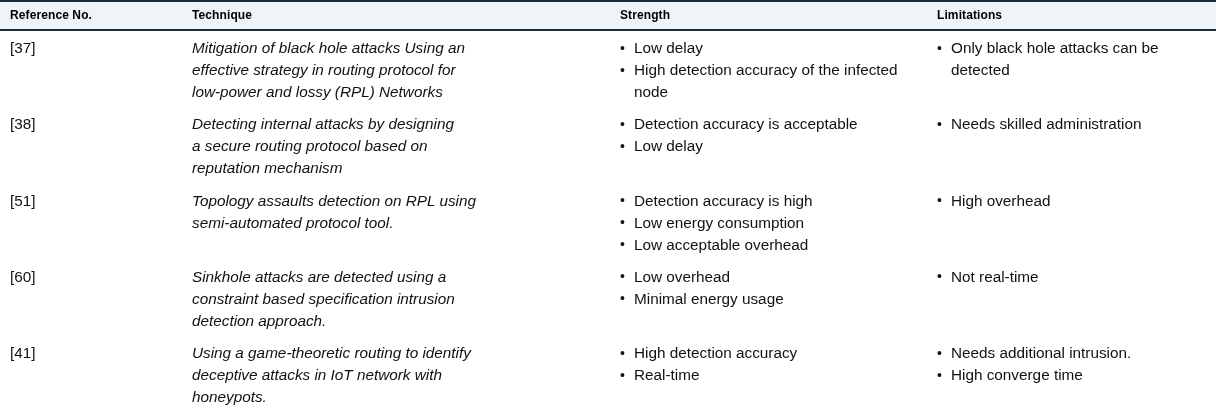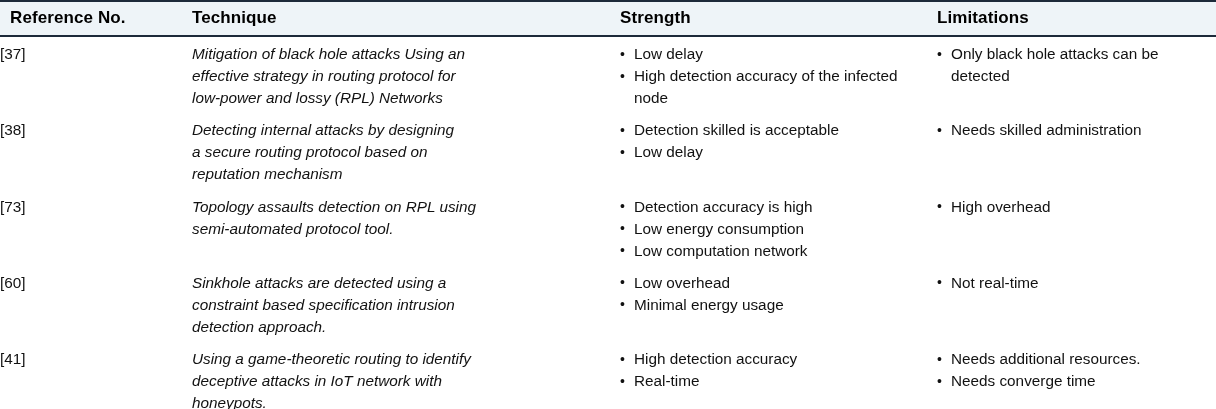--- a/index.html
+++ b/index.html
@@ -30,21 +30,21 @@
   }
 
   
   thead tr.header-row {
     background: #eef4f8;
   }
   thead th {
     text-align: left;
     vertical-align: middle;
     font-weight: bold;
-    font-size: 17px;
+    font-size: 12px;
     color: #000000;
     padding: 6px 6px 7px 0;
     border-top: 2px solid #1d2a3a;
     border-bottom: 2px solid #1d2a3a;
     background: #eef4f8;
     letter-spacing: 0.1px;
   }
 
   
   col.c-ref   { width: 192px; }
@@ -62,21 +62,21 @@
     vertical-align: top;
     font-size: 15.3px;
     line-height: 22.1px;
     color: #111111;
     padding: 4px 8px 6px 0;
     background: #ffffff;
     border: none;
   }
   tbody tr:first-child td { padding-top: 6px; }
 
-  td.td-ref  { white-space: nowrap; margin-top: 48px; }
+  td.td-ref  { padding-left: 10px; white-space: nowrap; margin-top: 48px; }
   td.td-tech { padding-left: 0px; padding-right: 22px; }
   td.td-str  { padding-left: 0px; padding-right: 18px; }
   td.td-lim  { padding-left: 0px; padding-right: 24px; }
 
   tbody tr.last-body-row td {
     border-bottom: 2px solid #1d2a3a;
     padding-bottom: 12px;
   }
 
   .tech-line { display: block; font-style: italic; }
@@ -145,41 +145,41 @@
         </tr>
         <tr>
           <td class="td-ref">[38]</td>
           <td class="td-tech">
             <span class="tech-line">Detecting internal attacks by designing</span>
             <span class="tech-line">a secure routing protocol based on</span>
             <span class="tech-line">reputation mechanism</span>
           </td>
           <td class="td-str">
             <ul class="bullet-list">
-              <li>Detection skilled is acceptable</li>
+              <li>Detection accuracy is acceptable</li>
               <li>Low delay</li>
             </ul>
           </td>
           <td class="td-lim">
             <ul class="bullet-list">
               <li>Needs skilled administration</li>
             </ul>
           </td>
         </tr>
         <tr>
-          <td class="td-ref">[73]</td>
+          <td class="td-ref">[51]</td>
           <td class="td-tech">
             <span class="tech-line">Topology assaults detection on RPL using</span>
             <span class="tech-line">semi-automated protocol tool.</span>
           </td>
           <td class="td-str">
             <ul class="bullet-list">
               <li>Detection accuracy is high</li>
               <li>Low energy consumption</li>
-              <li>Low computation network</li>
+              <li>Low acceptable overhead</li>
             </ul>
           </td>
           <td class="td-lim">
             <ul class="bullet-list">
               <li>High overhead</li>
             </ul>
           </td>
         </tr>
         <tr>
           <td class="td-ref">[60]</td>
@@ -208,21 +208,21 @@
             <span class="tech-line">honeypots.</span>
           </td>
           <td class="td-str">
             <ul class="bullet-list">
               <li>High detection accuracy</li>
               <li>Real-time</li>
             </ul>
           </td>
           <td class="td-lim">
             <ul class="bullet-list">
-              <li>Needs additional resources.</li>
-              <li>Needs converge time</li>
+              <li>Needs additional intrusion.</li>
+              <li>High converge time</li>
             </ul>
           </td>
         </tr>
       </tbody>
   </table>
 
 </div>
 
 </body></html>

